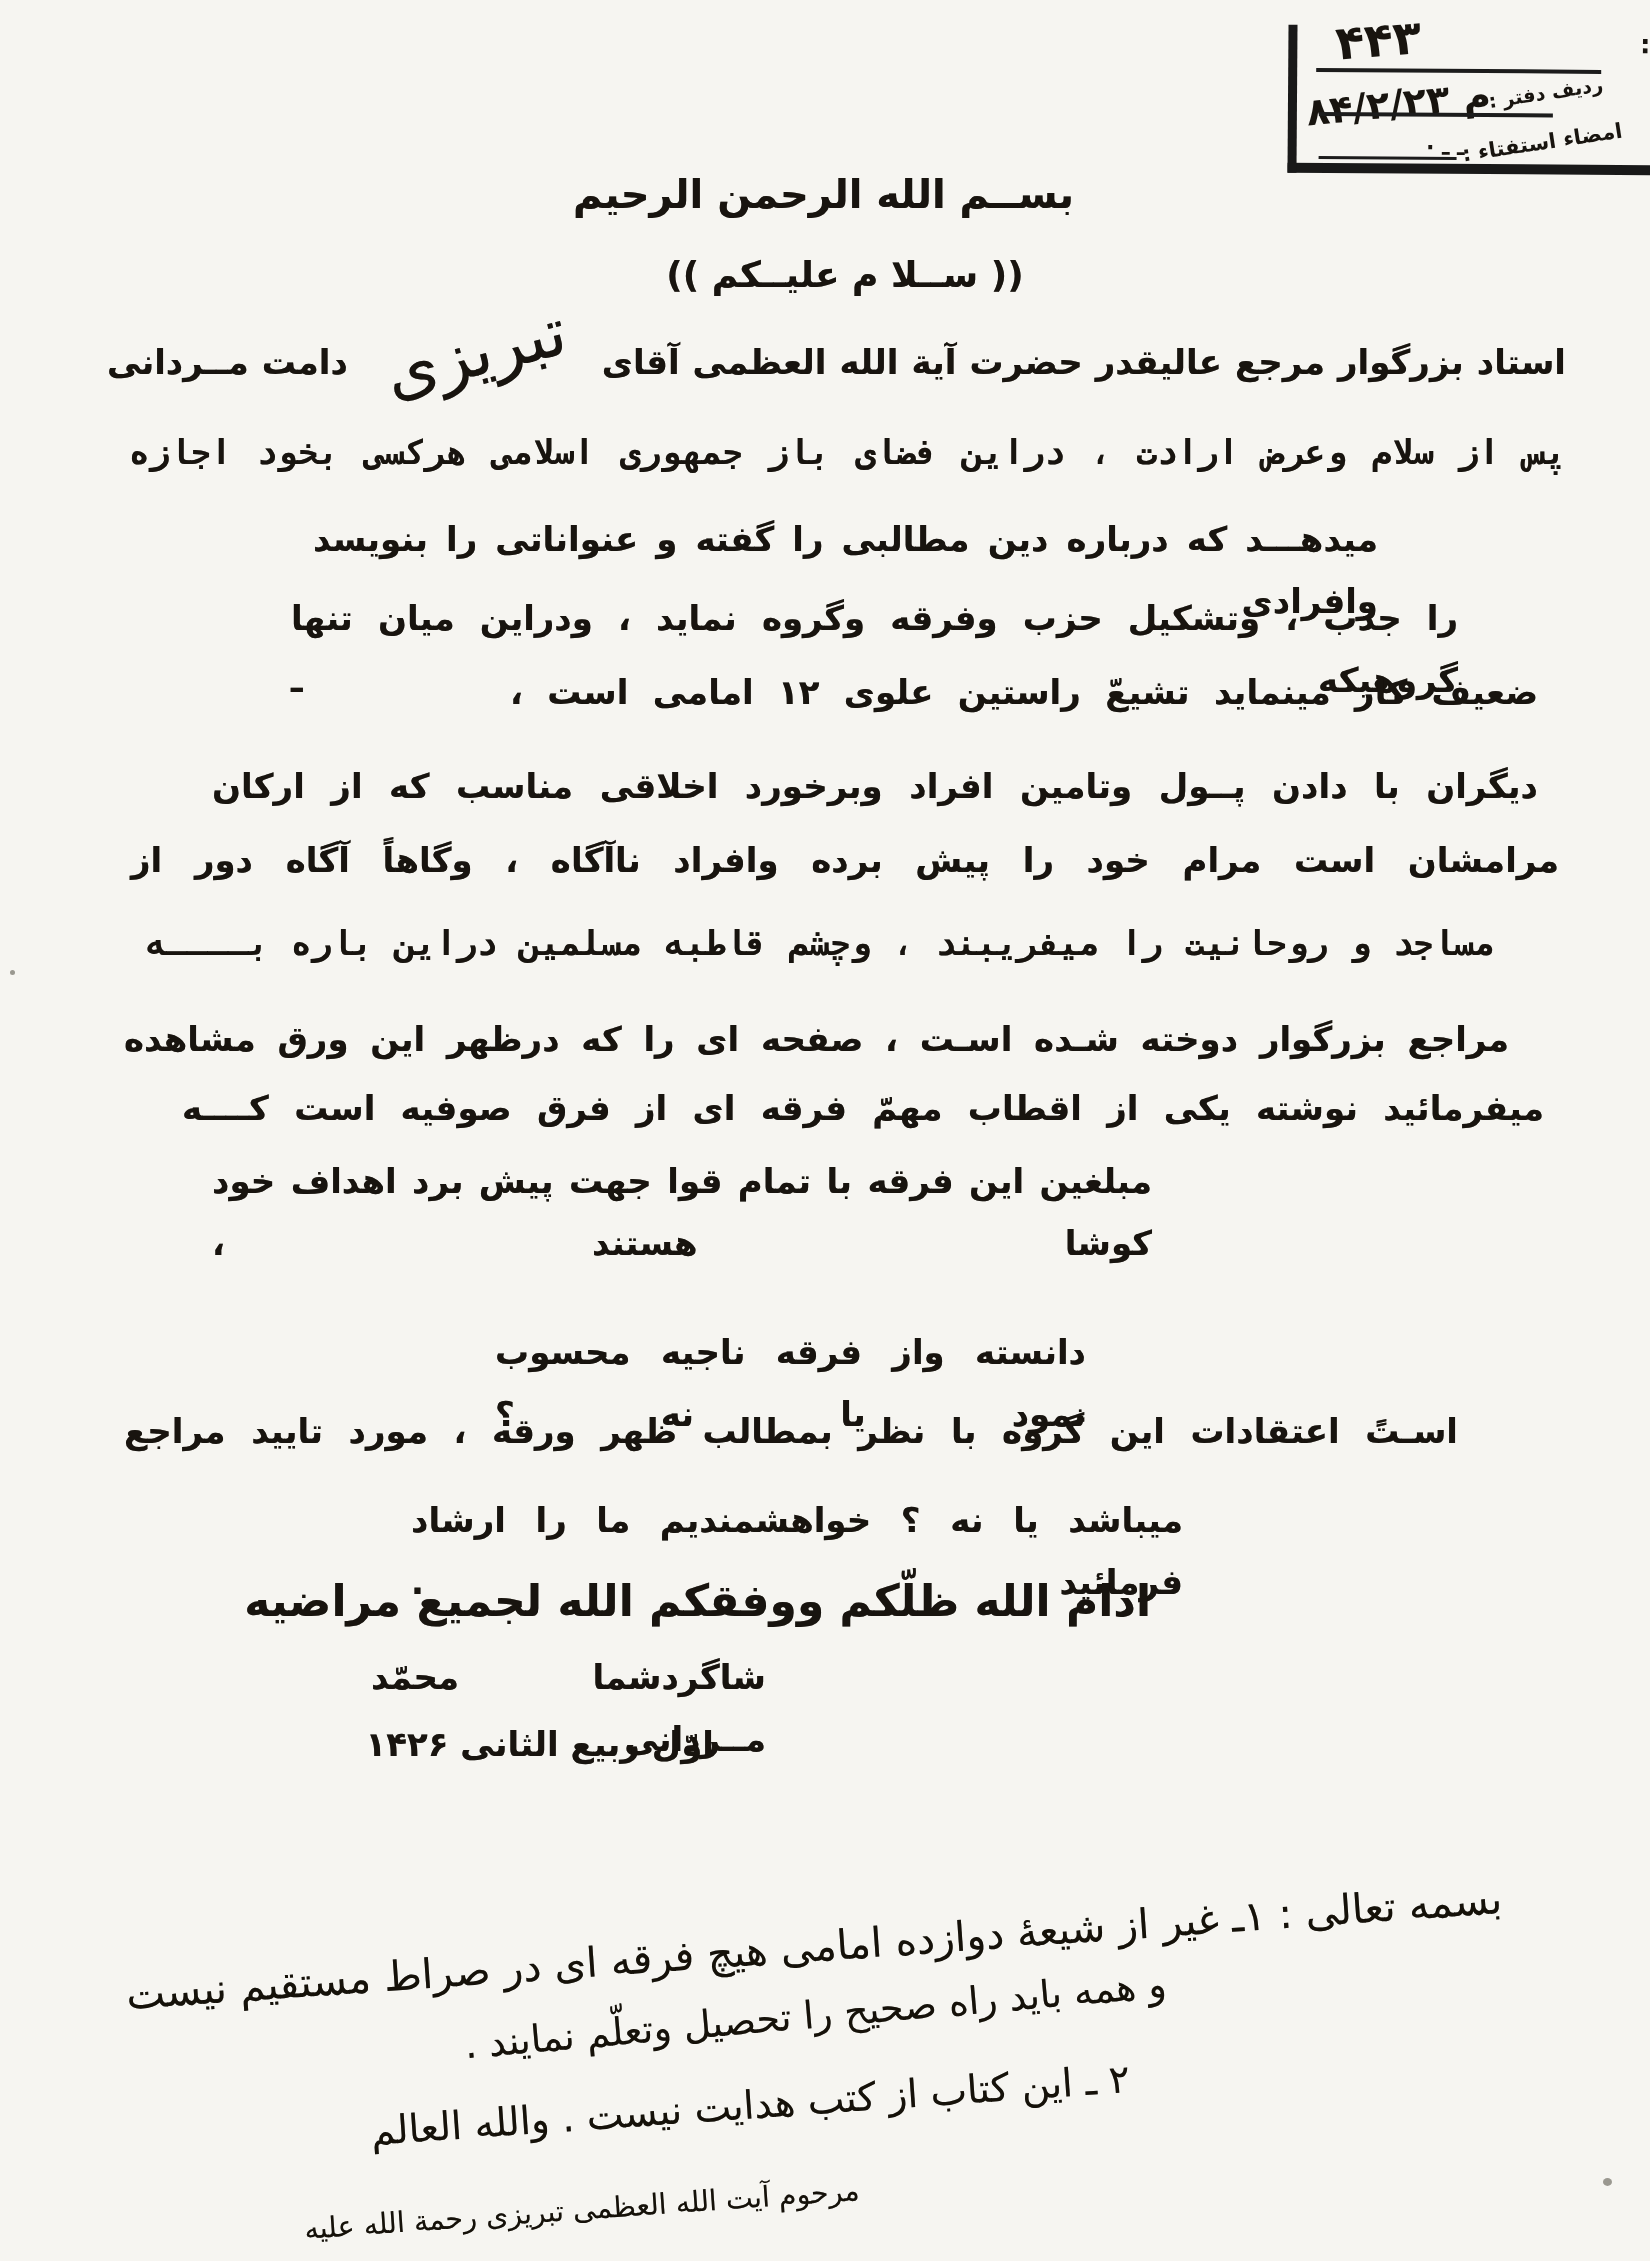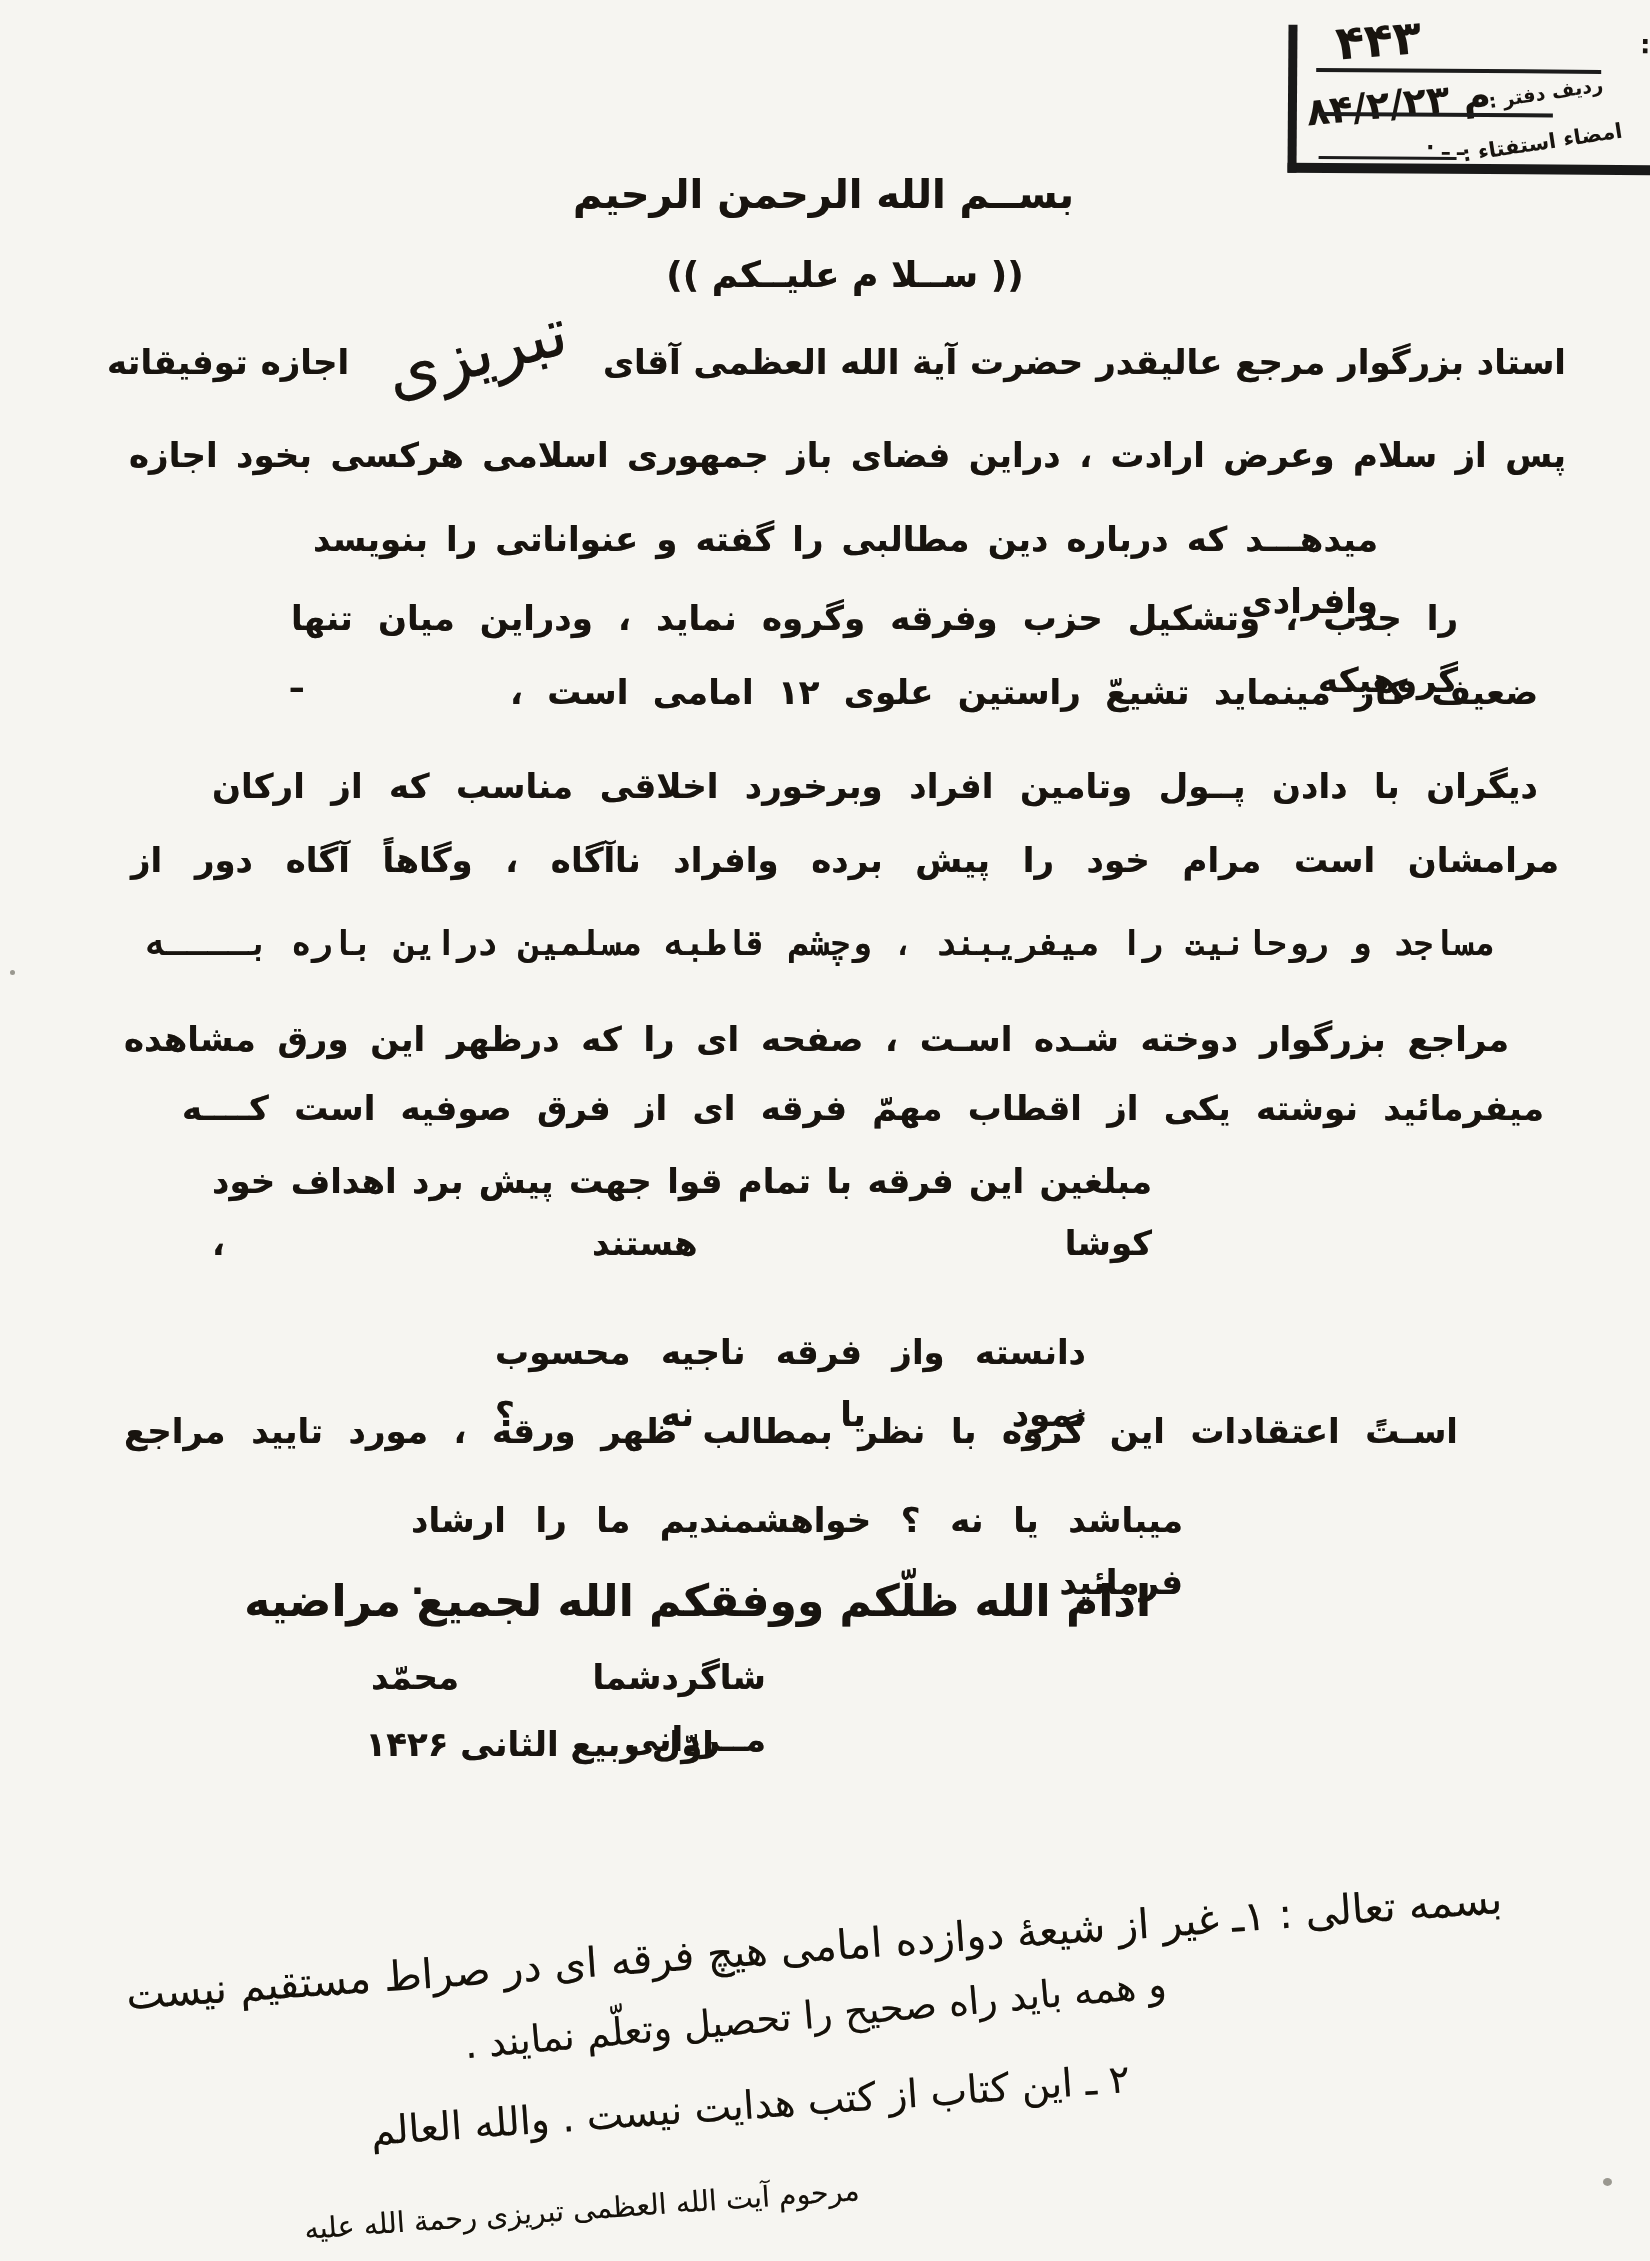--- a/index.html
+++ b/index.html
@@ -76,24 +76,24 @@
       <div class="rule" style="left:22px;right:202px;top:39px;height:3.2px;"></div>
     </div>
   </div>
 
   <div class="bline center" style="left:634px;top:163px;width:440px;font-size:40px;">بســم الله الرحمن الرحیم</div>
   <div class="bline center" style="left:656px;top:244px;width:378px;font-size:36px;">(( ســلا م علیــکم ))</div>
 
   <div class="bline" style="left:107px;top:331px;width:1459px;">
     <span>استاد بزرگوار مرجع عالیقدر  حضرت آیة الله العظمی آقای</span>
     <span class="inserted-name">تبریزی</span>
-    <span>اجازه توفیقاته</span>
+    <span>دامت مــردانی</span>
   </div>
 
-  <div class="bline" style="left:129px;top:424px;width:1437px;">پس از سلام وعرض ارادت ، دراین فضای باز جمهوری اسلامی هرکسی بخود اجازه</div>
+  <div class="bline" style="left:129px;top:424px;width:1437px;font-family:Liberation Mono, monospace;">پس از سلام وعرض ارادت ، دراین فضای باز جمهوری اسلامی هرکسی بخود اجازه</div>
   <div class="bline" style="left:313px;top:508px;width:1065px;">میدهـــد که درباره دین مطالبی را گفته و عنواناتی را بنویسد  وافرادی</div>
   <div class="bline" style="left:291px;top:587px;width:1167px;">را جذب ، وتشکیل حزب وفرقه وگروه نماید ،  ودراین میان تنها گروهیکه ـ</div>
   <div class="bline" style="left:510px;top:661px;width:1028px;">ضعیف کار مینماید تشیعّ  راستین علوی ۱۲ امامی است ،</div>
   <div class="bline" style="left:212px;top:755px;width:1326px;">دیگران با دادن  پــول  وتامین  افراد  وبرخورد اخلاقی مناسب که از ارکان</div>
   <div class="bline" style="left:131px;top:829px;width:1428px;">مرامشان است مرام خود را  پیش برده  وافراد  ناآگاه ،  وگاهاً آگاه  دور از</div>
   <div class="bline" style="left:146px;top:915px;width:1349px;font-family:Liberation Mono, monospace;">مساجد و روحانیت را  میفریبند ، وچشم قاطبه  مسلمین دراین باره  بــــه</div>
   <div class="bline" style="left:124px;top:1008px;width:1385px;">مراجع بزرگوار دوخته شـده اسـت ،  صفحه ای را که درظهر  این ورق  مشاهده</div>
   <div class="bline" style="left:182px;top:1077px;width:1362px;">میفرمائید نوشته یکی از اقطاب  مهمّ  فرقه ای از فرق  صوفیه است کــــه</div>
   <div class="bline" style="left:212px;top:1150px;width:940px;">مبلغین این فرقه با تمام قوا جهت پیش برد اهداف خود کوشا هستند ،</div>
   <div class="bline" style="left:495px;top:1321px;width:591px;">دانسته واز فرقه ناجیه  محسوب نمود  یا نه ؟</div>

